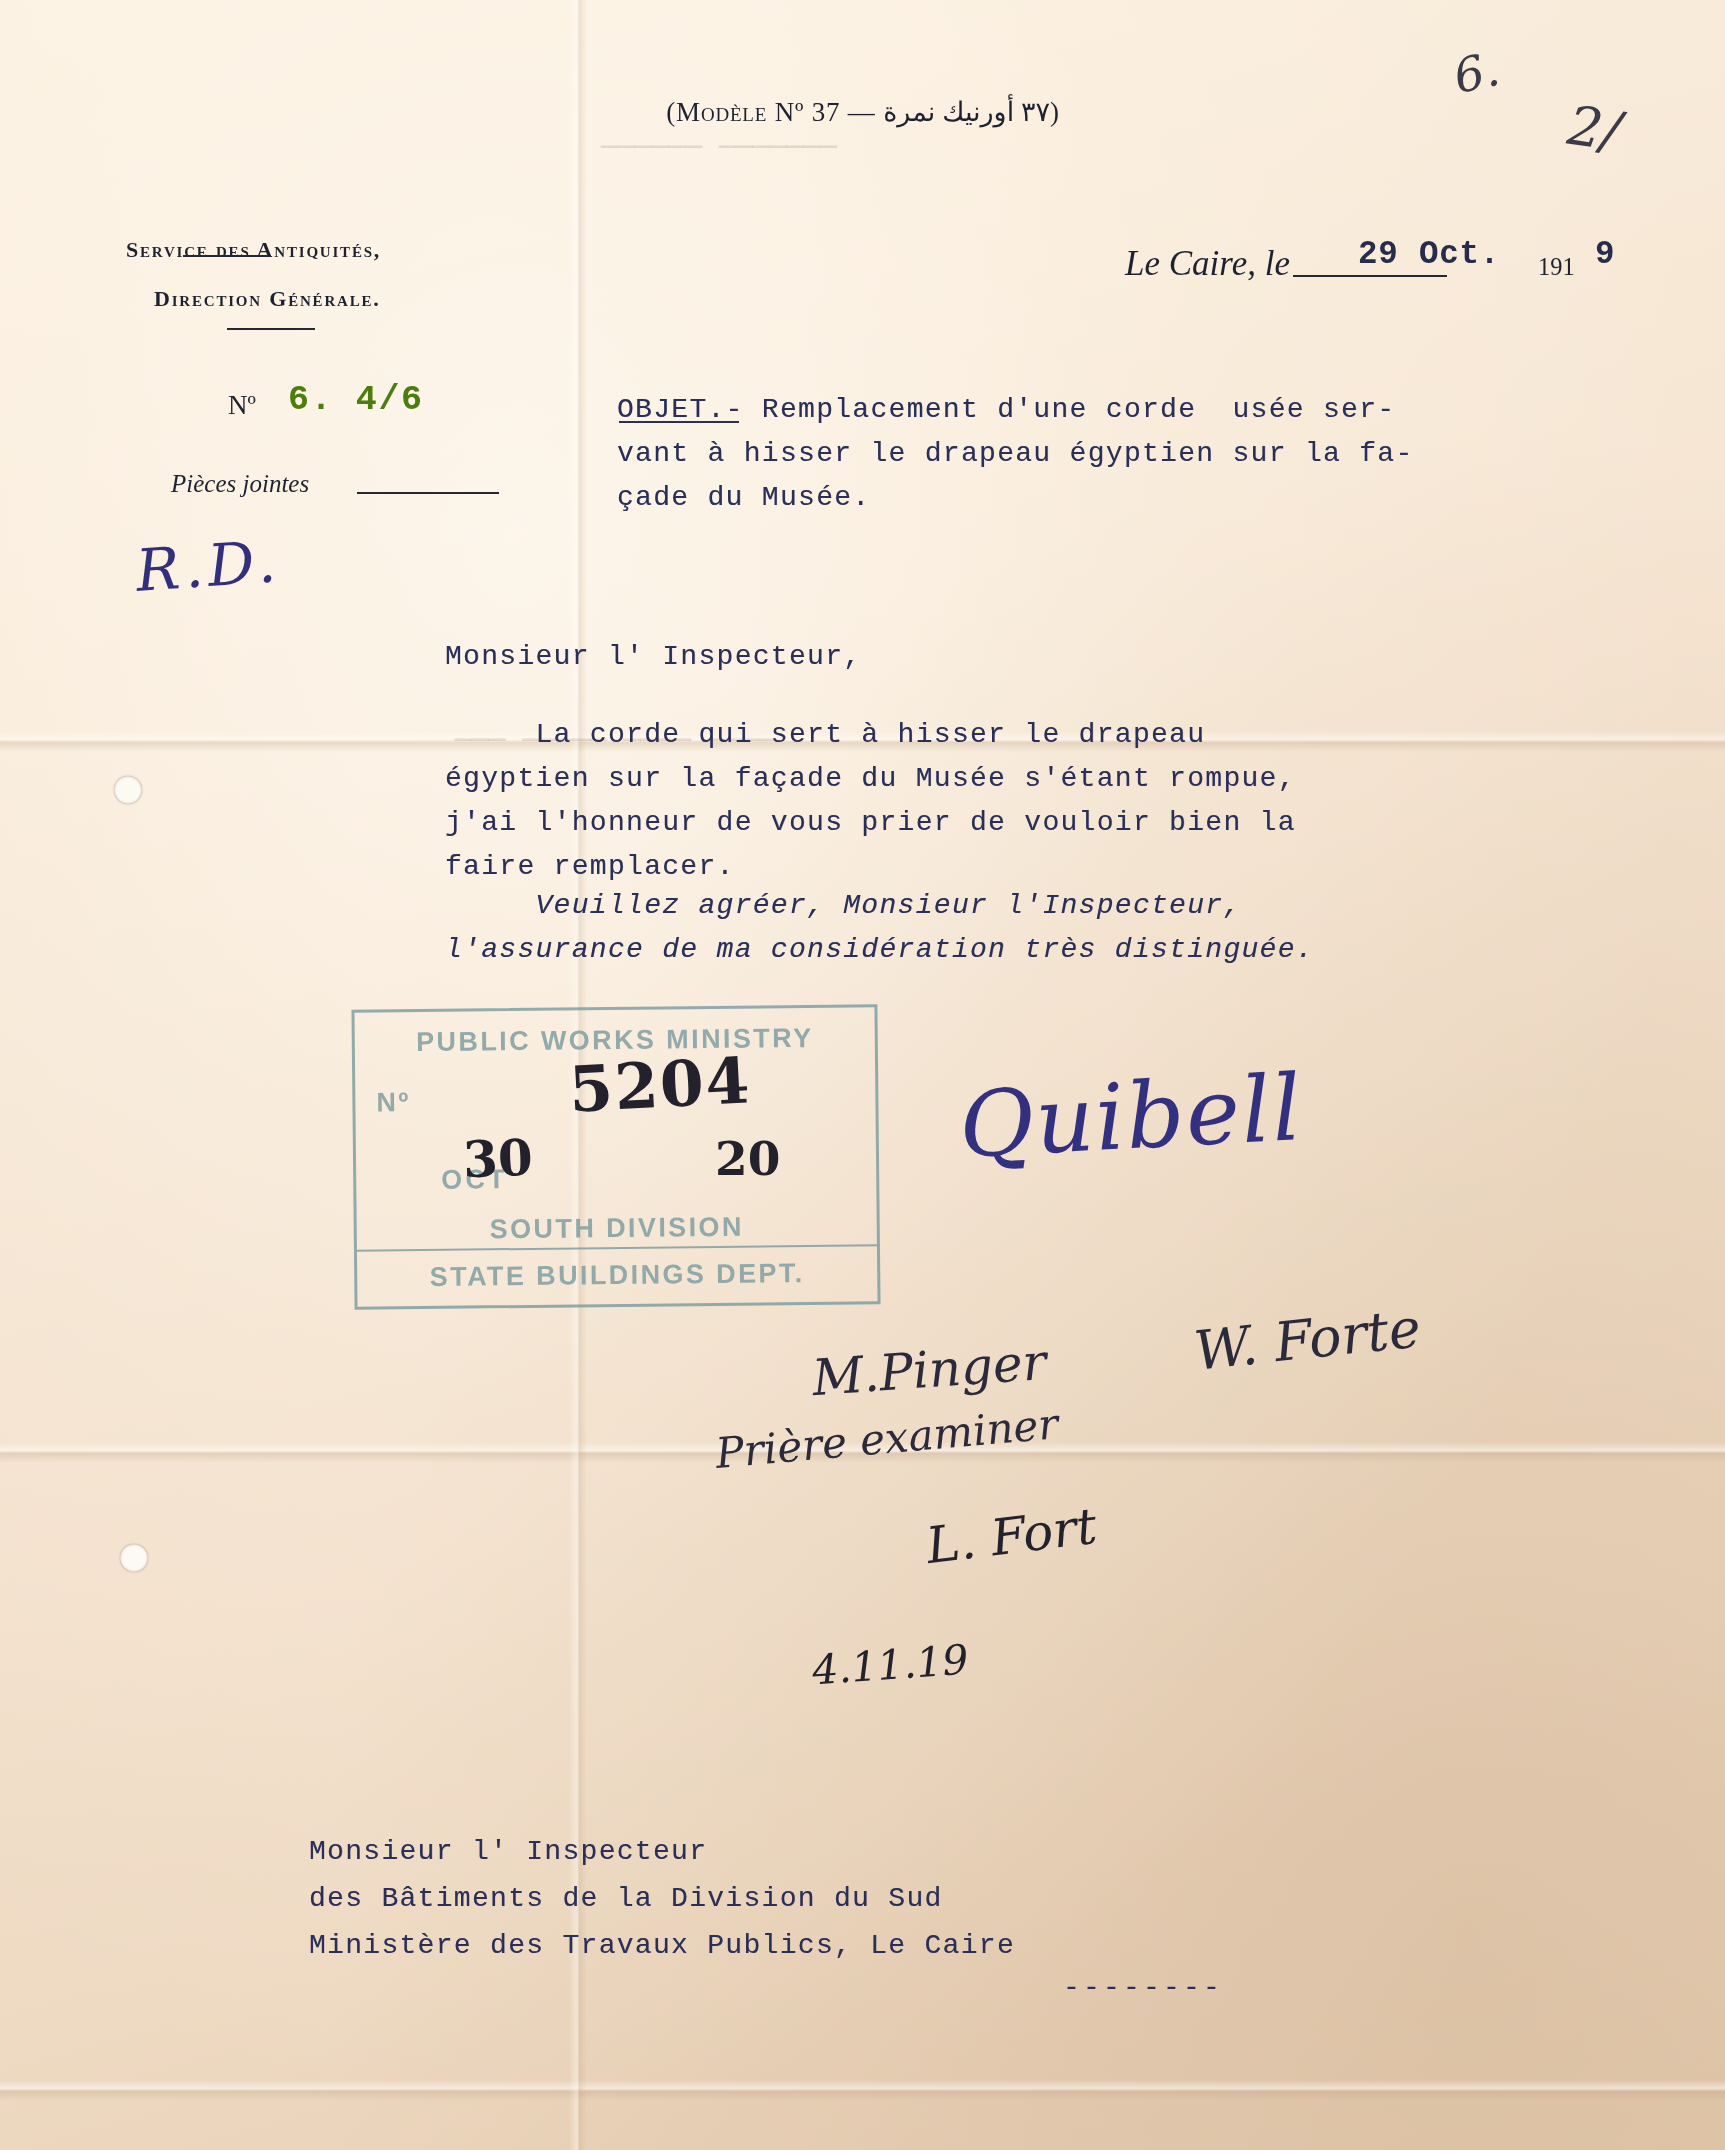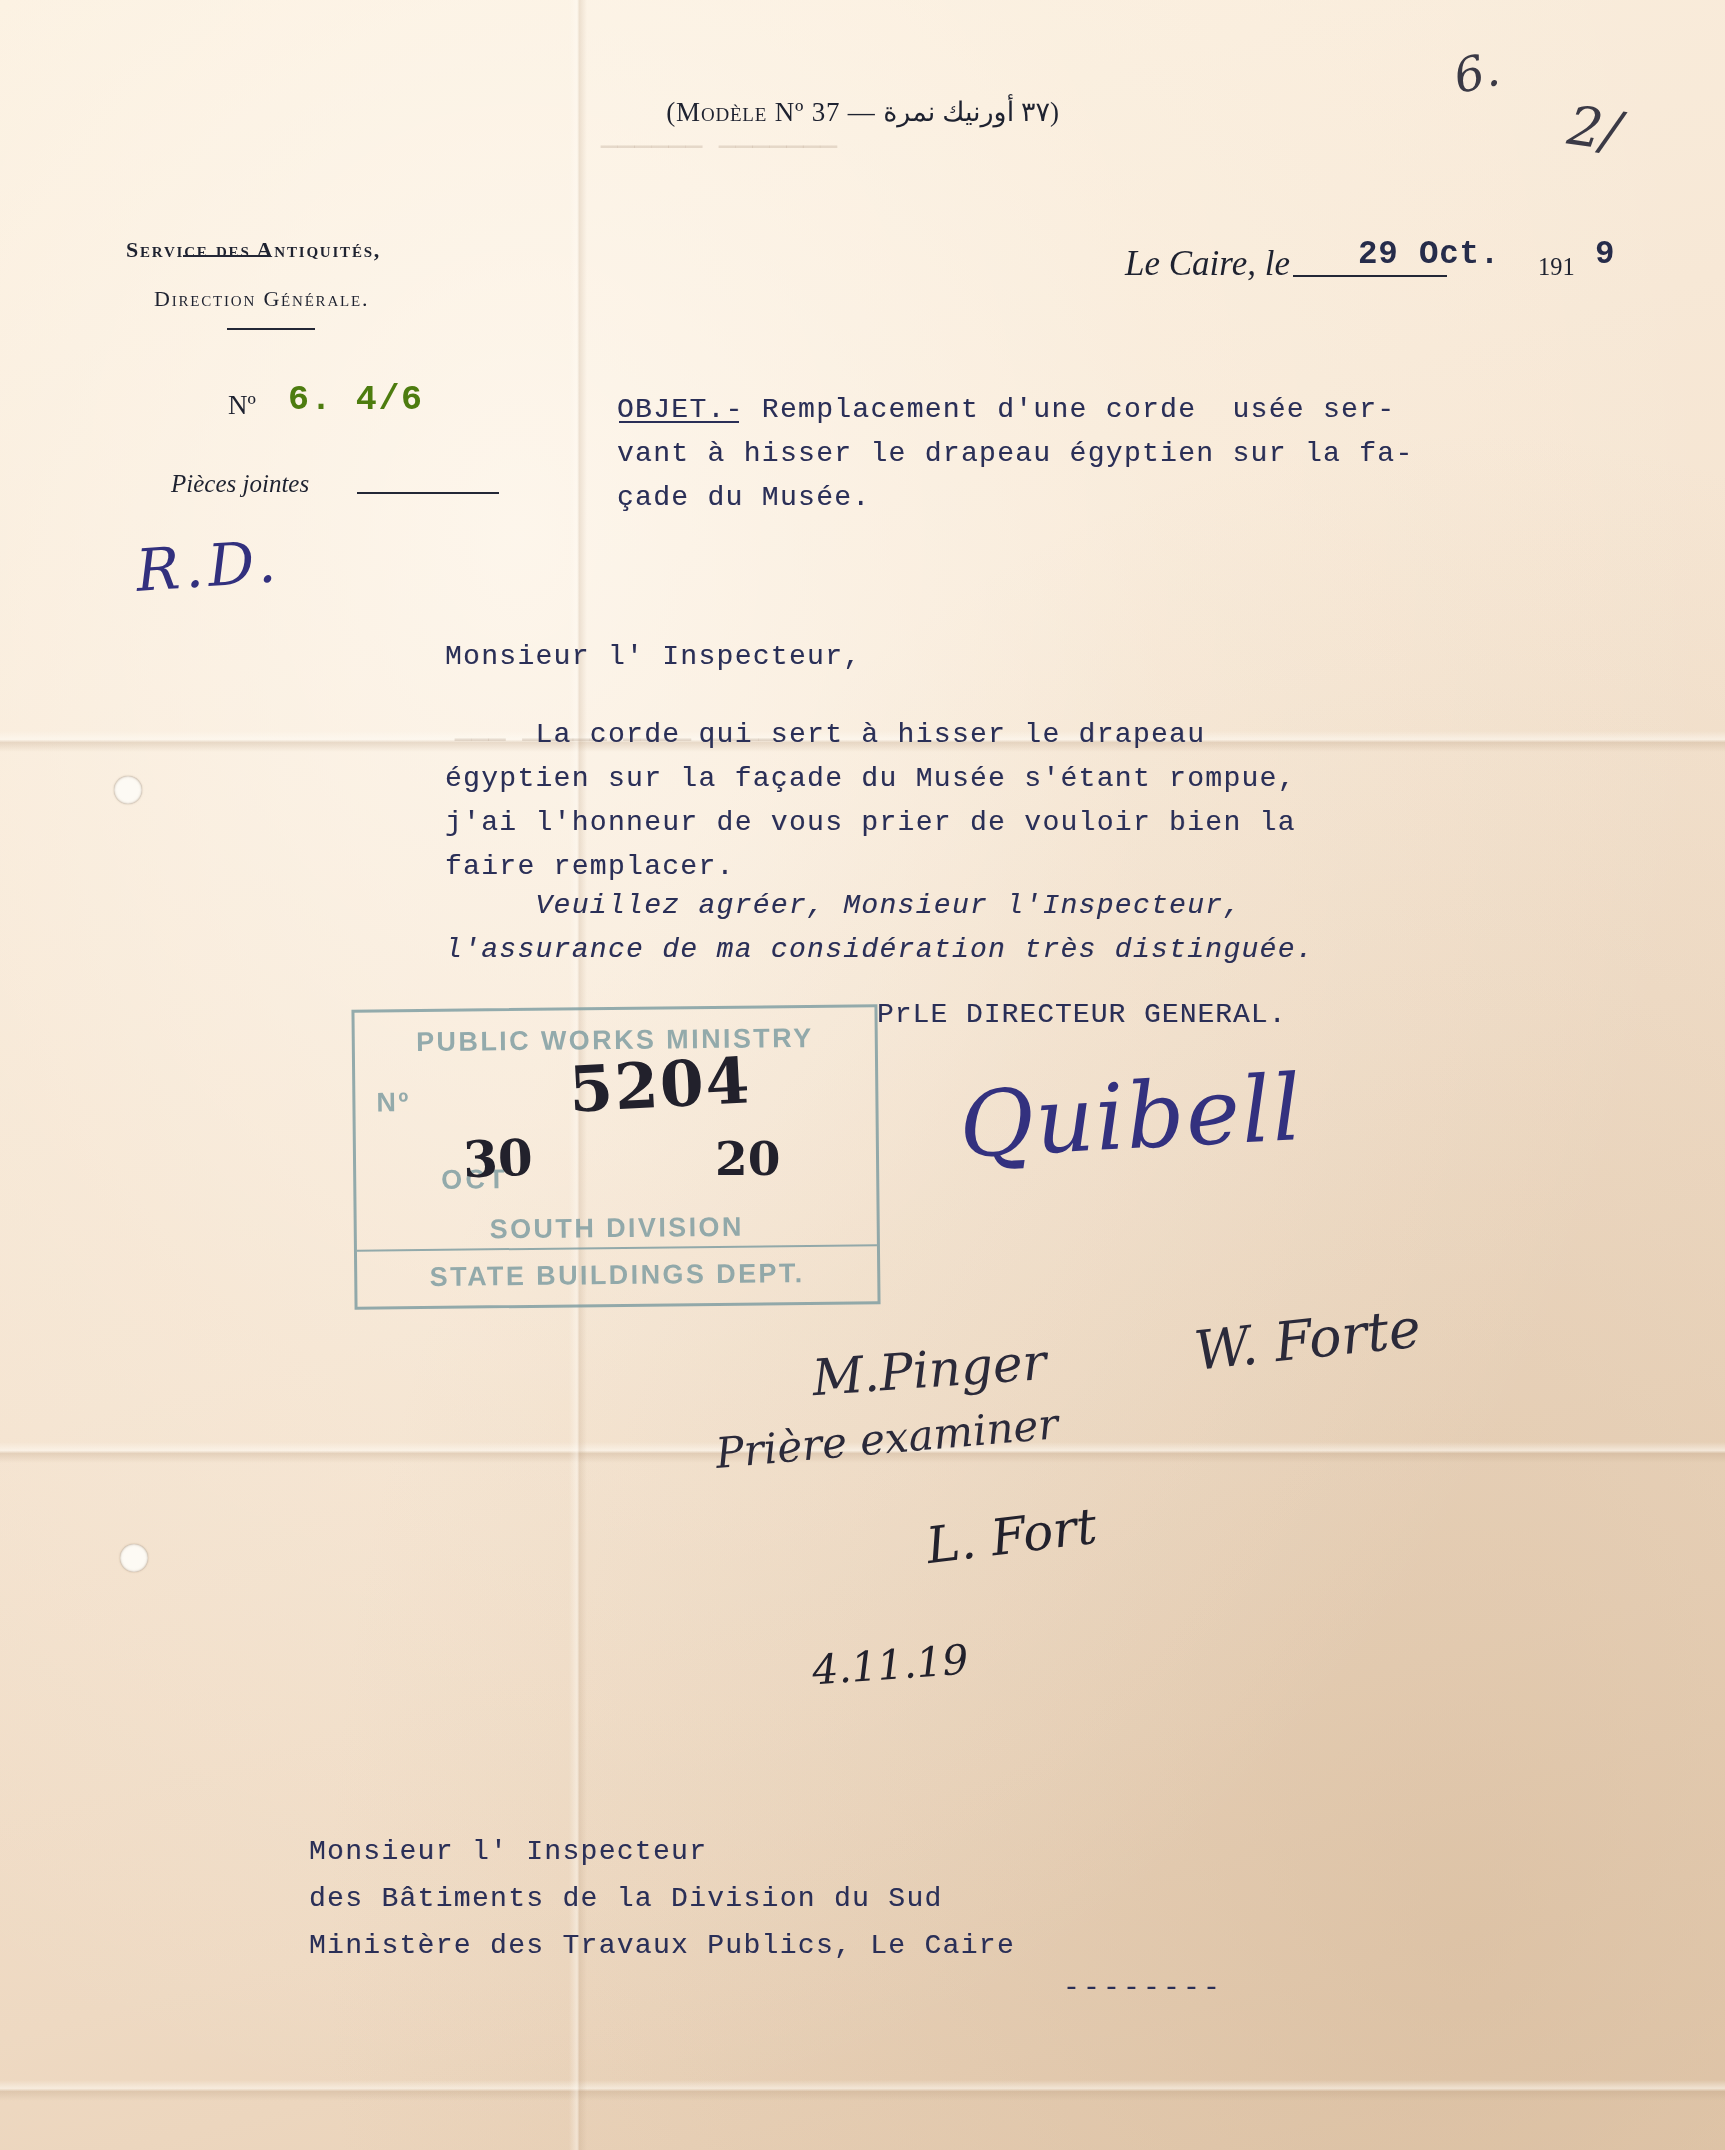--- a/index.html
+++ b/index.html
@@ -79,21 +79,21 @@
     top: 255px;
     left: 183px;
     width: 88px;
     height: 2.4px;
     background: #232736;
   }
   #direction {
     top: 286px;
     left: 154px;
     font-size: 22px;
-    font-weight: normal;
+    font-weight: bold;
     letter-spacing: 1.8px;
     font-variant: small-caps;
   }
   #rule2 {
     position: absolute;
     top: 328px;
     left: 227px;
     width: 88px;
     height: 2.4px;
     background: #232736;
@@ -330,21 +330,20 @@
   <div class="tw" id="salut">Monsieur l' Inspecteur,</div>
 
   <div class="tw" id="para1"><span>     La corde qui sert à hisser le drapeau</span>
 <span>égyptien sur la façade du Musée s'étant rompue,</span>
 <span>j'ai l'honneur de vous prier de vouloir bien la</span>
 <span>faire remplacer.</span></div>
 
   <div class="tw" id="closing"><span>     Veuillez agréer, Monsieur l'Inspecteur,</span>
 <span>l'assurance de ma considération très distinguée.</span></div>
 
-  <div class="tw" id="signoff">PrLE DIRECTEUR GENERAL.</div>
 
   <div class="hw" id="rd">R.D.</div>
   <div class="hw" id="corner-marks">6.</div>
   <div class="hw" id="corner-marks2">2/</div>
 
   <div class="hw" id="sig-main">Quibell</div>
   <div class="hw" id="sig-pinger">M.Pinger</div>
   <div class="hw" id="sig-forte">W. Forte</div>
   <div class="hw" id="note-priere">Prière examiner</div>
   <div class="hw" id="sig-fort2">L. Fort</div>

